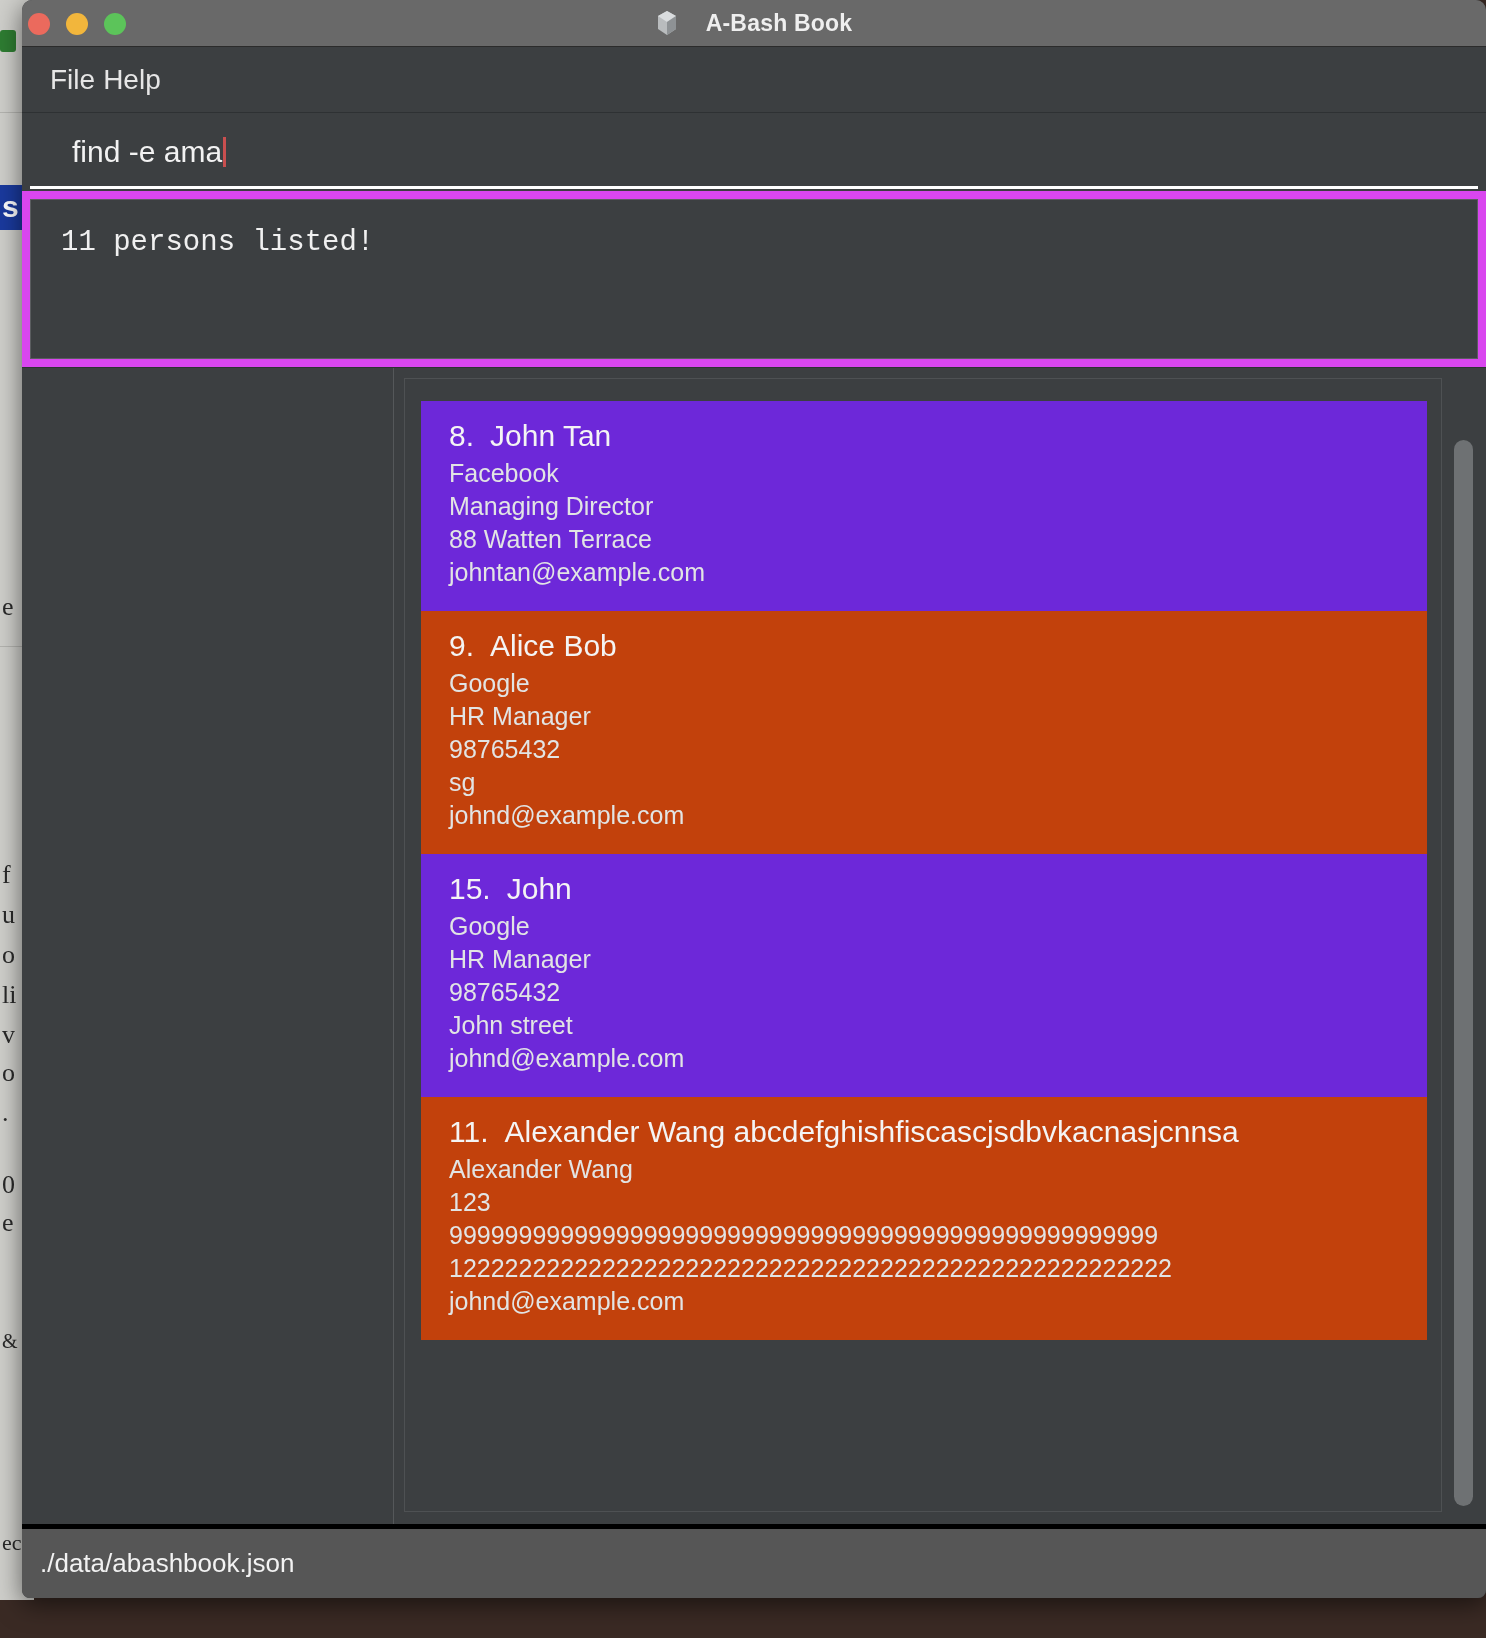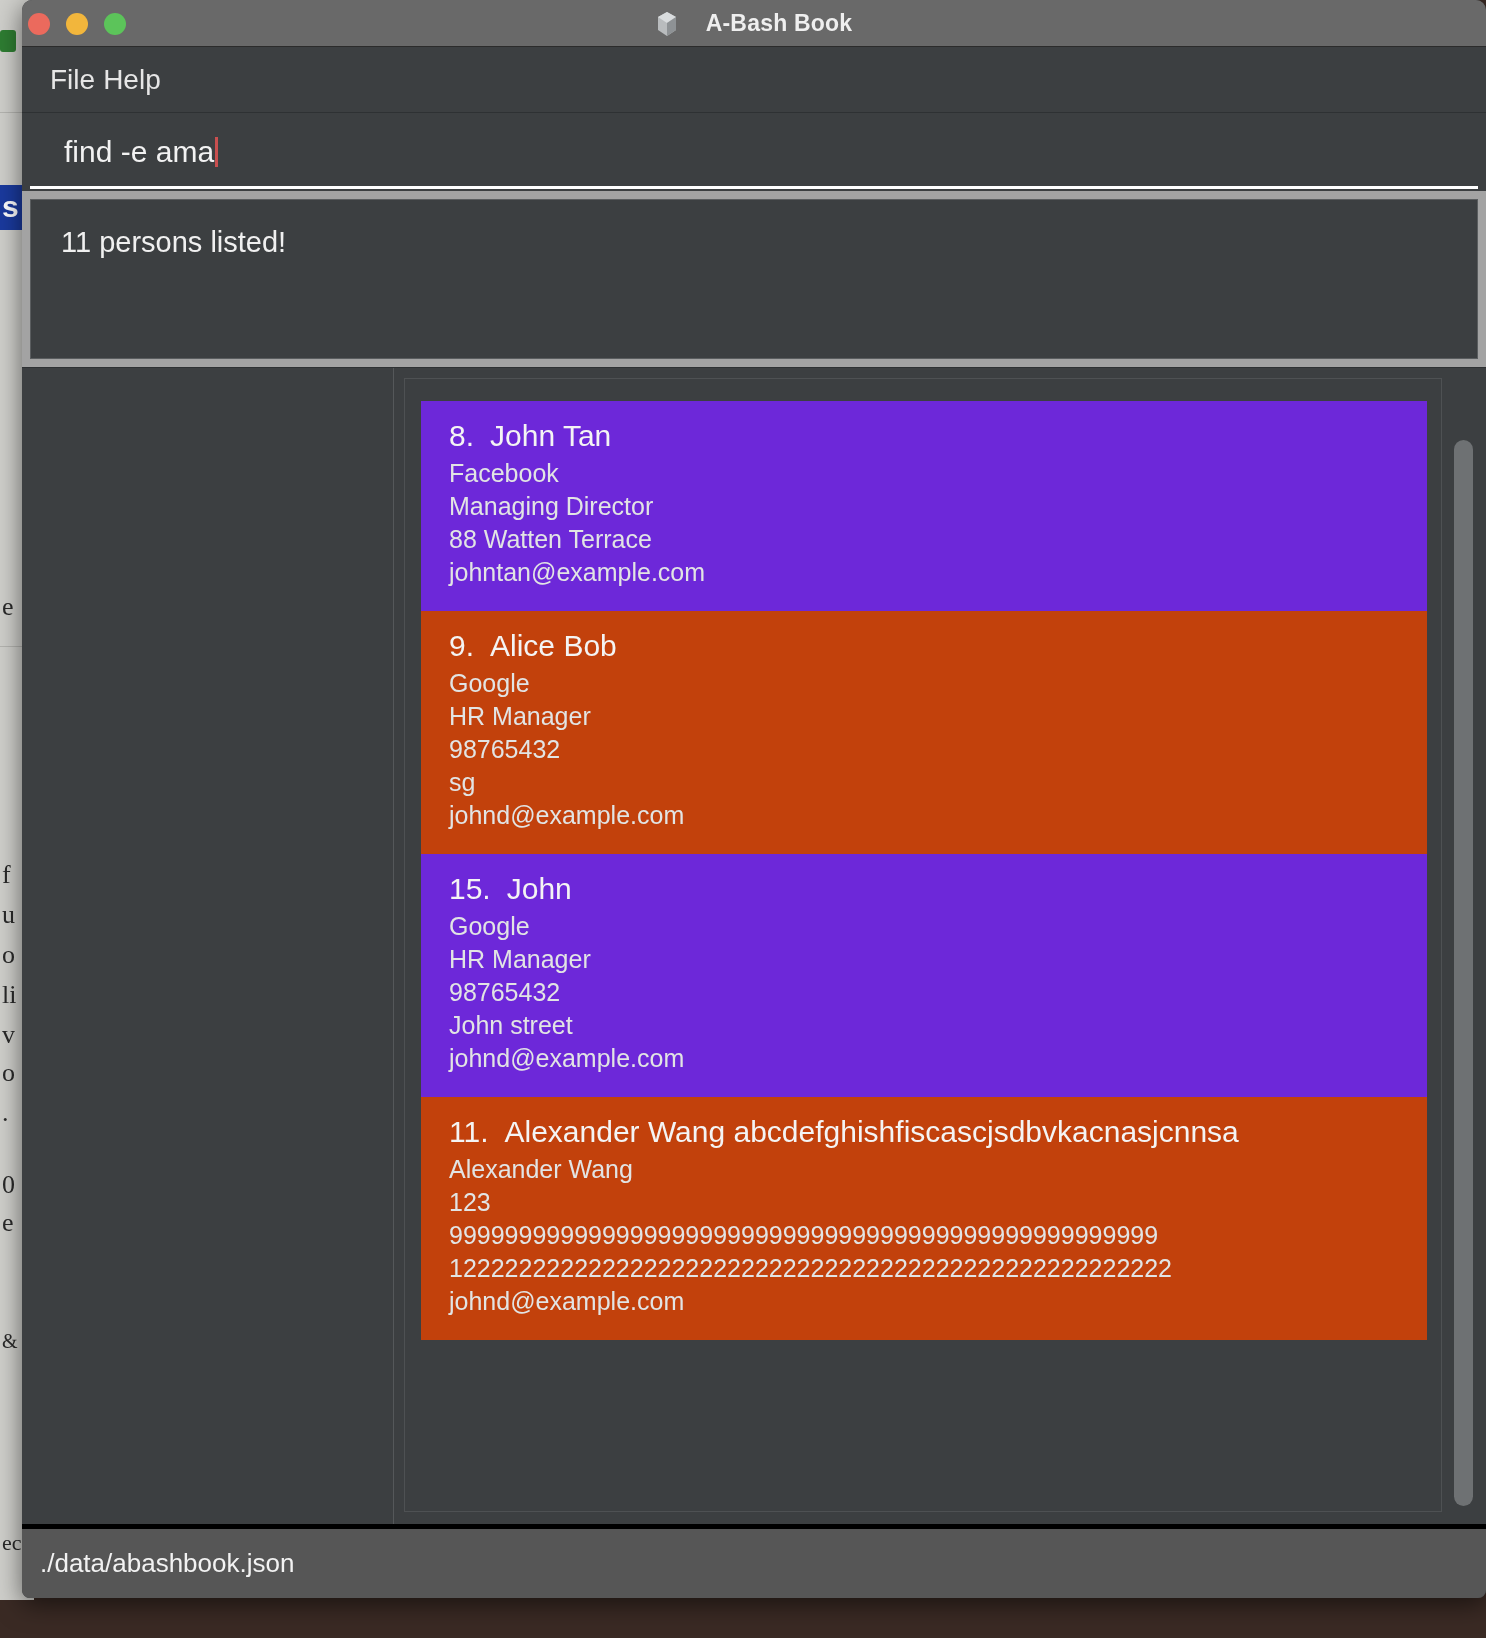--- a/index.html
+++ b/index.html
@@ -61,21 +61,21 @@
     height: 47px; flex: 0 0 47px;
     background: #696969;
     border-bottom: 1px solid #2b2b2b;
     display: flex; align-items: center; justify-content: center;
   }
   .lights { position: absolute; left: 6px; top: 0; height: 47px; display: flex; align-items: center; gap: 16px; }
   .light { width: 22px; height: 22px; border-radius: 50%; }
   .light.red { background: #eb6a5d; }
   .light.yellow { background: #f2b63c; }
   .light.green { background: #5cc45a; }
-  #title-wrap { display: flex; align-items: flex-end; gap: 28px; }
+  #title-wrap { display: flex; align-items: center; gap: 28px; }
   #app-icon { width: 22px; height: 26px; }
   #title-text {
     color: #efefef; font-size: 23px; font-weight: bold;
     letter-spacing: .2px;
   }
 
   
   #menubar {
     flex: 0 0 66px;
     background: #3c3f41;
@@ -85,21 +85,21 @@
   }
   .menu-item {
     color: #e6e6e6; font-size: 28px; cursor: default;
     padding: 2px 4px;
   }
 
   
   #command-area {
     flex: 0 0 78px;
     background: #3c3f41;
-    padding: 0 12px;
+    padding: 0 20px;
     display: flex; align-items: center;
     position: relative;
   }
   #command-input {
     width: 100%; height: 100%;
     display: flex; align-items: center;
     padding-left: 30px;
     border: none; background: transparent;
     color: #f2f2f2; font-size: 30px;
     font-family: "Liberation Sans", sans-serif;
@@ -111,22 +111,23 @@
     height: 3px; background: #ffffff;
   }
   #caret {
     display: inline-block; width: 3px; height: 30px;
     background: #c94f4f; margin-left: 1px;
   }
 
   
   #result-wrap {
     flex: 0 0 176px;
-    background: #a3a3a3;
+    background: #d946ef;
     padding: 8px 8px 8px 8px;
+    font-family: Liberation Mono, monospace;
   }
   #result-box {
     width: 100%; height: 100%;
     border: 1px solid #5a5d5f;
     background: #3c3f41;
     padding: 26px 0 0 30px;
   }
   #result-text { color: #f0f0f0; font-size: 29px; }
 
   

